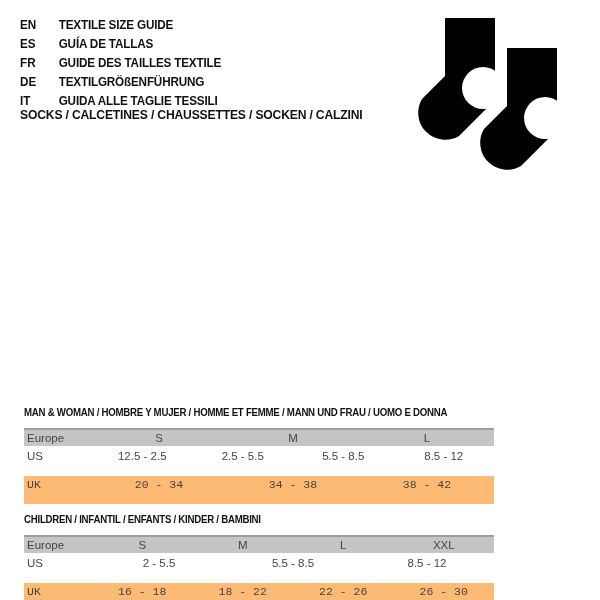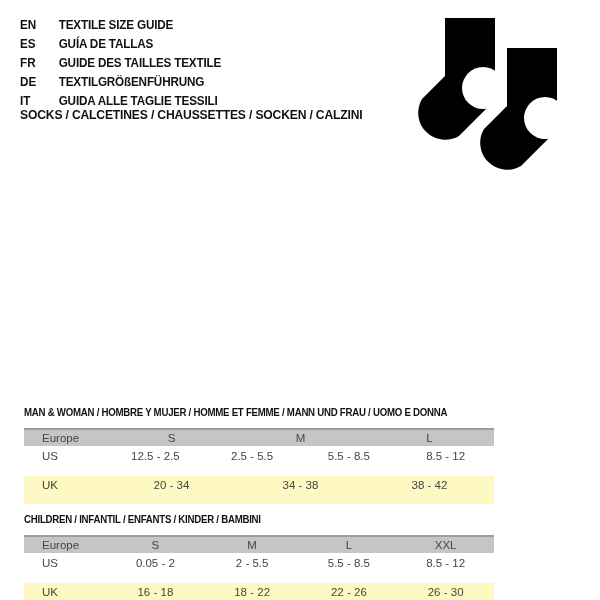--- a/index.html
+++ b/index.html
@@ -36,23 +36,23 @@
     transform:scaleX(0.84); transform-origin:0 0;
   }
   .trow {
     display:flex; height:28px; line-height:18px; margin-bottom:1px;
     font-size:11.5px; color:#454545;
   }
   .trow.head {
     background:#c5c5c5; border-top:2px solid #9e9e9e;
     height:16px; line-height:16px;
   }
-  .trow.alt { background:#fef9c3; }
+  .trow.alt { background:#fdba74;font-family:Liberation Mono, monospace; }
   .cell { flex:1 1 0; text-align:center; overflow:hidden; }
-  .cell.rlabel { flex:0 0 65px; text-align:left; padding-left:18px; }
+  .cell.rlabel { flex:0 0 65px; text-align:left; padding-left:3px; }
 </style>
 </head>
 <body>
 
 <div class="lang-block">
   <div class="lang-row">
     <span class="lang-code">EN</span>
     <span class="lang-label">TEXTILE SIZE GUIDE</span>
   </div>
   <div class="lang-row">
@@ -116,21 +116,20 @@
   <div class="table">
     <div class="trow head">
       <div class="cell rlabel">Europe</div>
       <div class="cell">S</div>
       <div class="cell">M</div>
       <div class="cell">L</div>
       <div class="cell">XXL</div>
     </div>
     <div class="trow">
       <div class="cell rlabel">US</div>
-      <div class="cell">0.05 - 2</div>
       <div class="cell">2 - 5.5</div>
       <div class="cell">5.5 - 8.5</div>
       <div class="cell">8.5 - 12</div>
     </div>
     <div class="trow alt">
       <div class="cell rlabel">UK</div>
       <div class="cell">16 - 18</div>
       <div class="cell">18 - 22</div>
       <div class="cell">22 - 26</div>
       <div class="cell">26 - 30</div>

